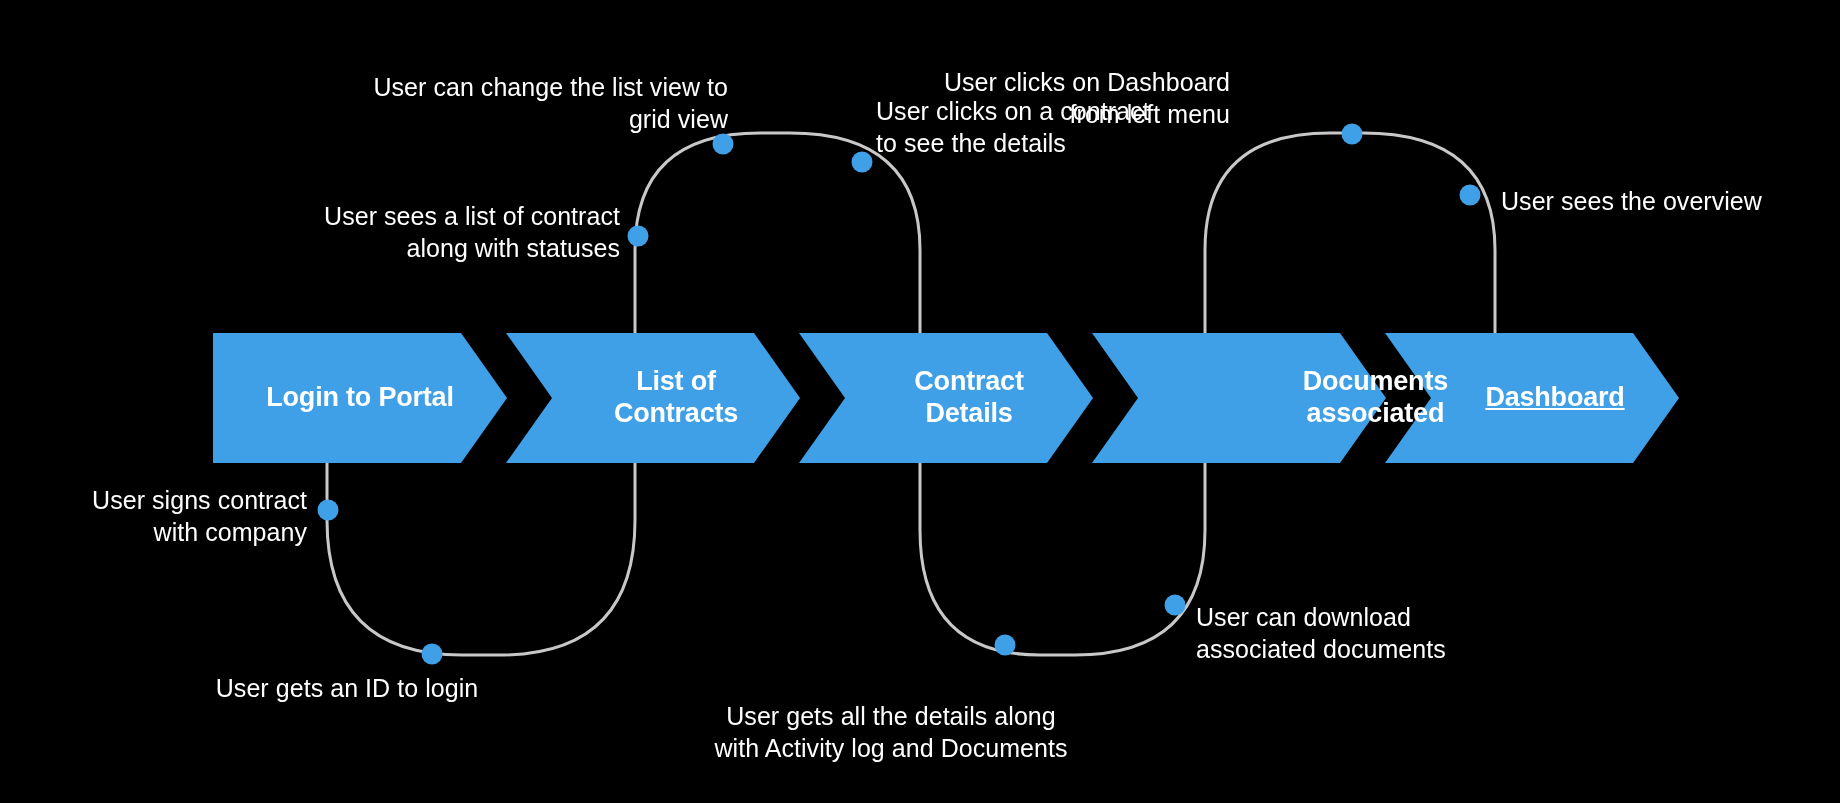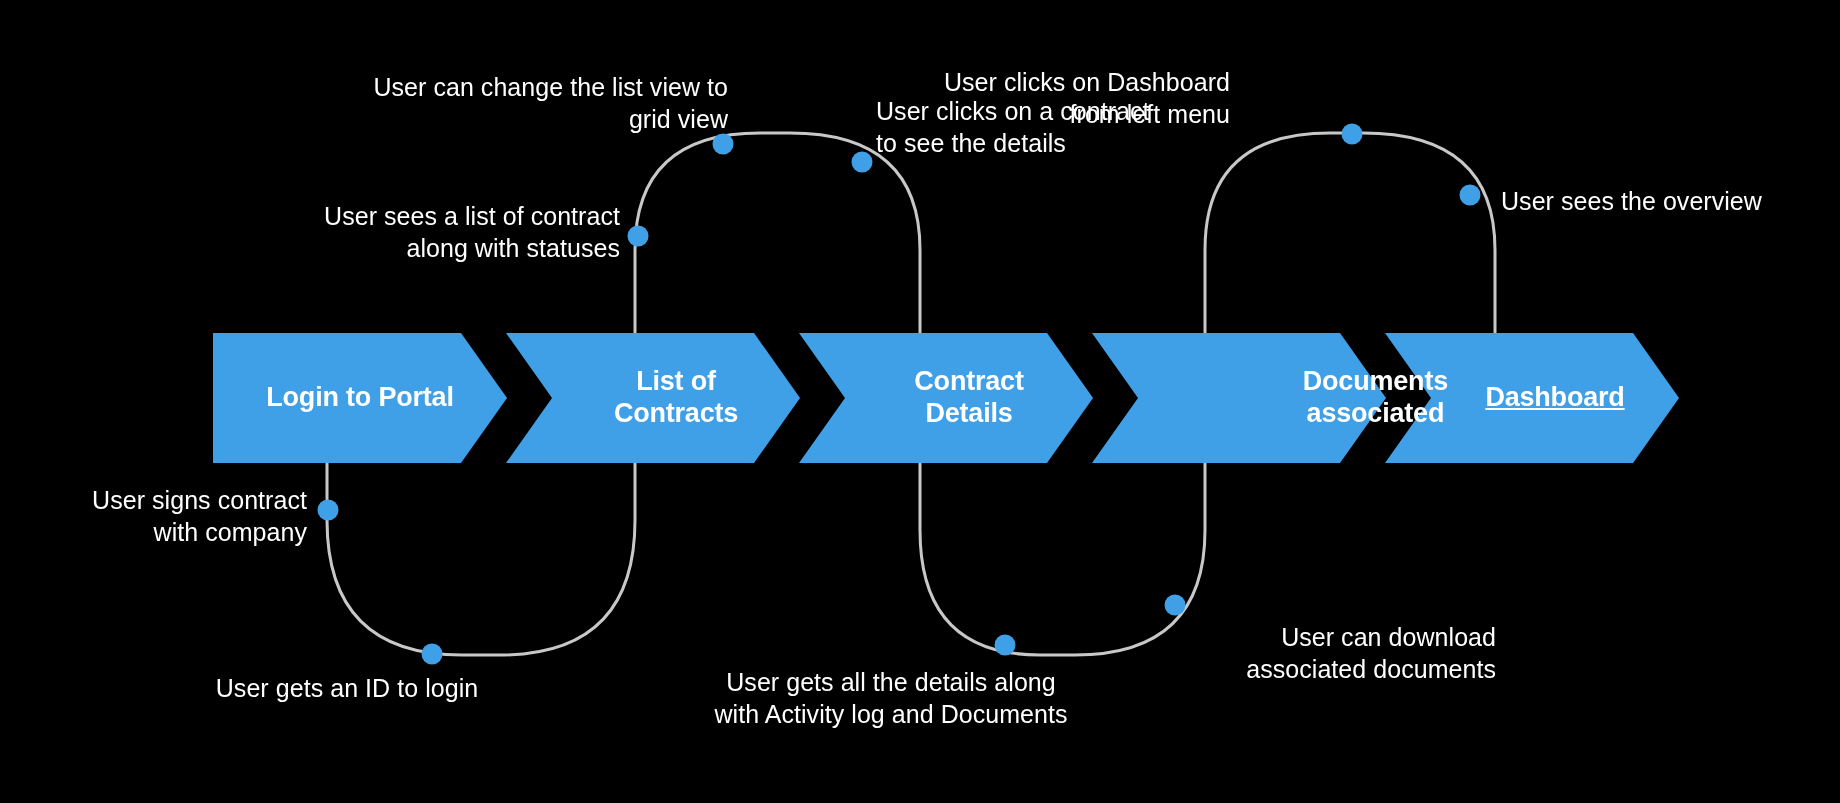--- a/index.html
+++ b/index.html
@@ -104,22 +104,22 @@
   <div id="notes">
       <div class="note right-al" style="right: 1533px; top: 484px;">User signs contract
 with company</div>
       <div class="note center-al" style="left: 207px; width: 280px; top: 672px;">User gets an ID to login</div>
       <div class="note right-al" style="right: 1220px; top: 200px;">User sees a list of contract
 along with statuses</div>
       <div class="note right-al" style="right: 1112px; top: 71px;">User can change the list view to
 grid view</div>
       <div class="note left-al" style="left: 876px; width: 280px; top: 95px;">User clicks on a contract
 to see the details</div>
-      <div class="note center-al" style="left: 711px; width: 360px; top: 666px;">User gets all the details along
+      <div class="note center-al" style="left: 711px; width: 360px; top: 700px;">User gets all the details along
 with Activity log and Documents</div>
-      <div class="note left-al" style="left: 1196px; width: 300px; top: 621px; text-align: right;">User can download
+      <div class="note left-al" style="left: 1196px; width: 300px; top: 601px;">User can download
 associated documents</div>
       <div class="note right-al" style="right: 610px; top: 66px;">User clicks on Dashboard
 from left menu</div>
       <div class="note left-al" style="left: 1501px; width: 320px; top: 177px; margin-top: 8px;">User sees the overview</div>
     </div>
 
 </div>
 
 </body></html>

